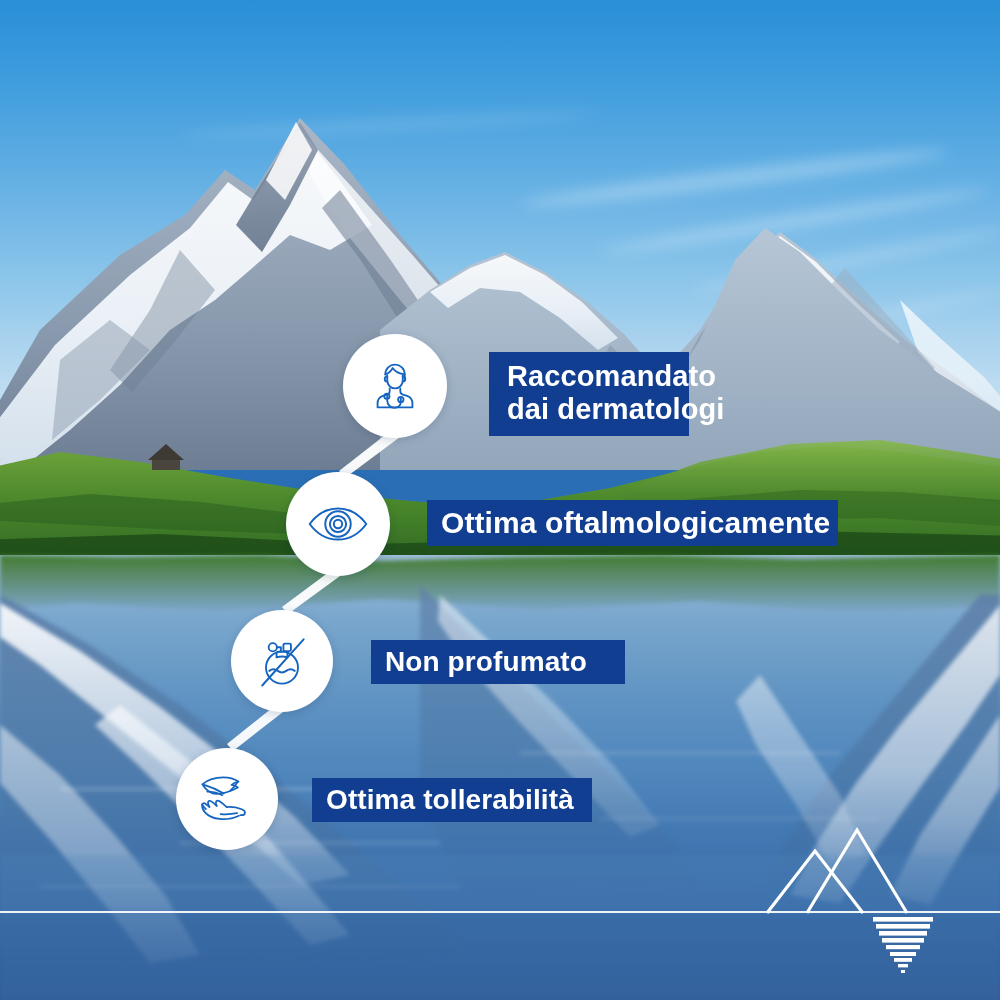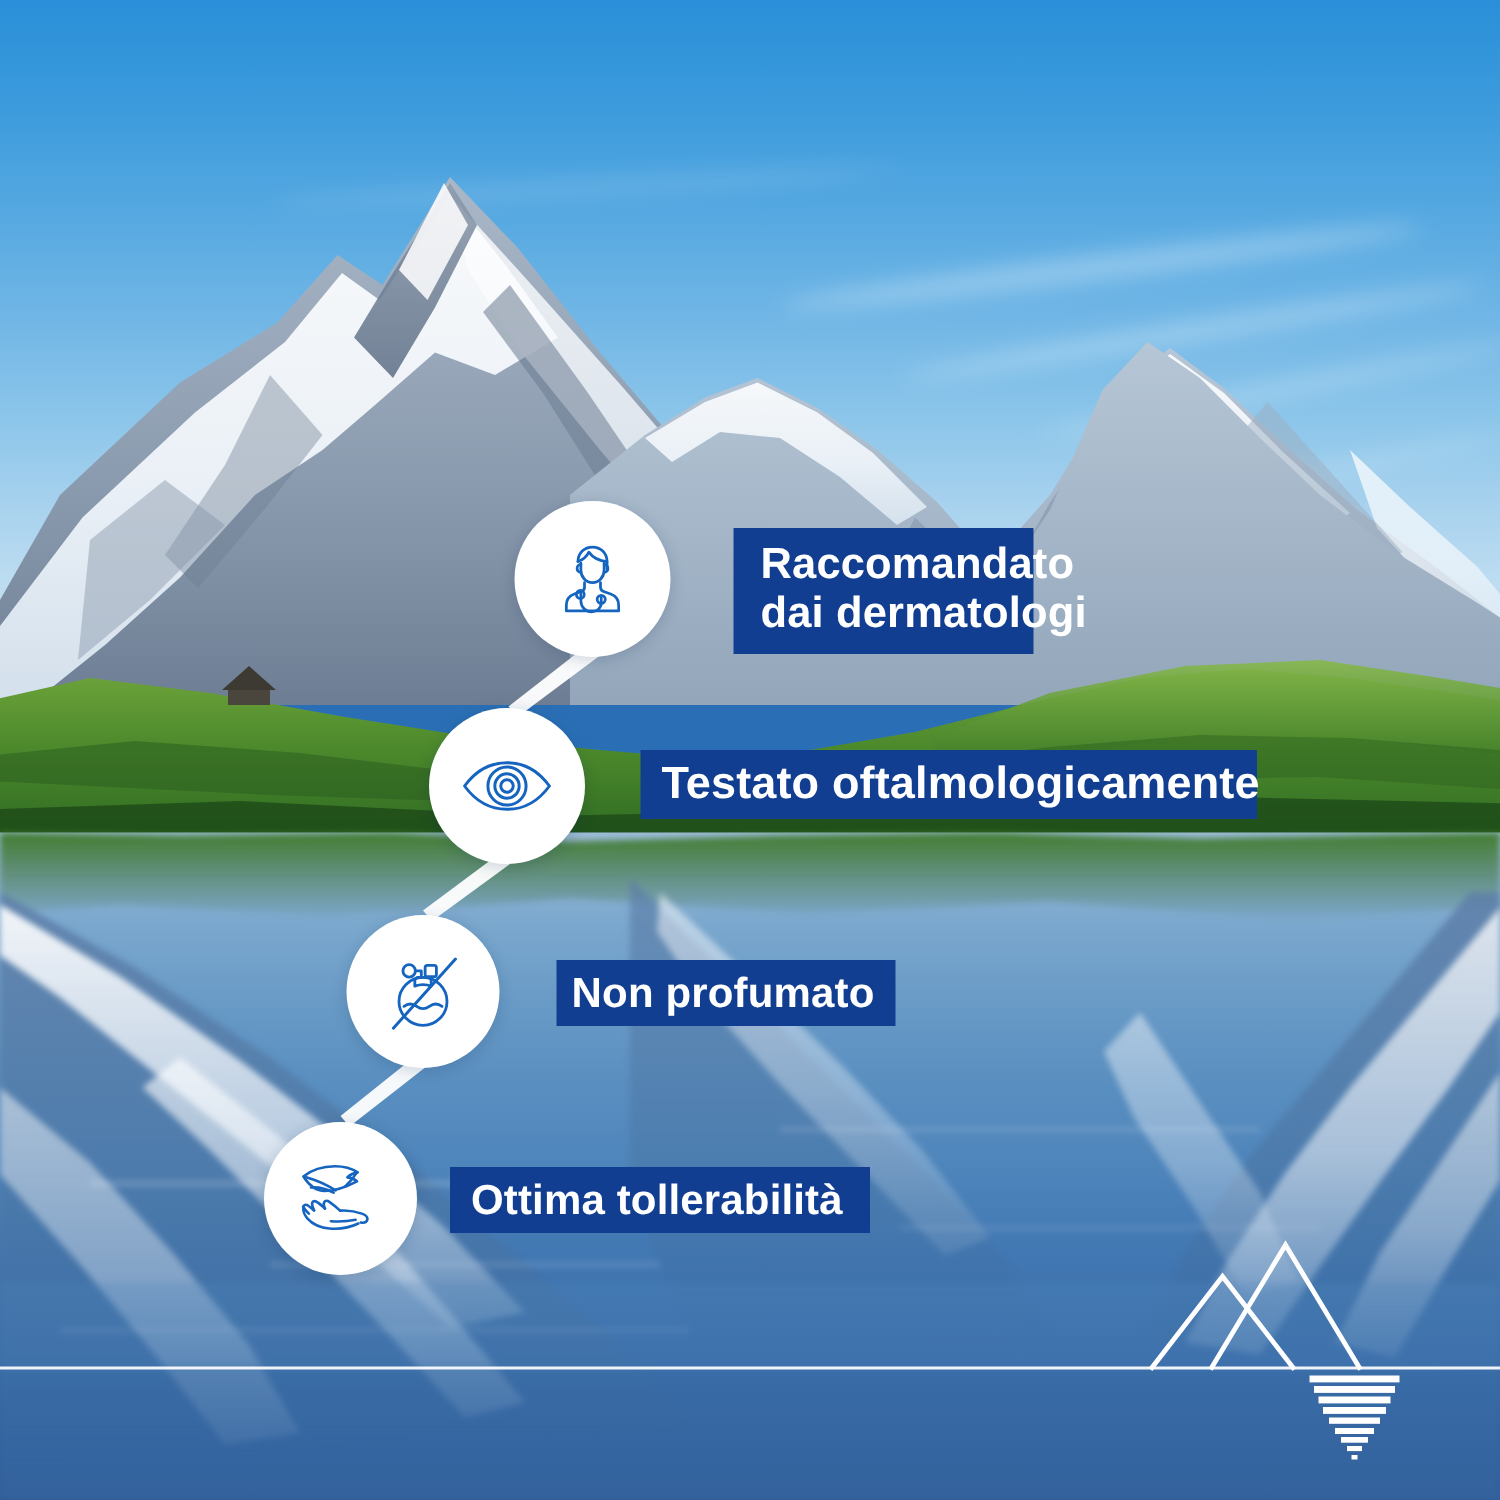--- a/index.html
+++ b/index.html
@@ -260,39 +260,39 @@
       <svg width="66" height="66" viewBox="0 0 70 70">
         <g fill="none" stroke="#1565C0" stroke-width="2.1" stroke-linecap="round" stroke-linejoin="round">
           <path d="M5 35c8-11 18-16.5 30-16.5S57 24 65 35c-8 11-18 16.5-30 16.5S13 46 5 35z"></path>
           <circle cx="35" cy="35" r="13.5"></circle>
           <circle cx="35" cy="35" r="8.6"></circle>
           <circle cx="35" cy="35" r="4.4"></circle>
         </g>
       </svg>
     </div>
     <div class="chip" style="left:427px;top:500px;width:411px;height:46px;font-size:30px;">
-      <span class="ln">Testato oftalmologicamente</span>
+      <span class="ln">Ottima oftalmologicamente</span>
     </div>
   </div>
 
   <div class="badge">
     <div class="bubble" style="left:231px;top:610px;width:102px;height:102px;">
       <svg width="64" height="64" viewBox="0 0 68 68">
         <g fill="none" stroke="#1565C0" stroke-width="2" stroke-linecap="round" stroke-linejoin="round">
           <circle cx="34" cy="41" r="17"></circle>
           <path d="M34 24h-3.4a2.4 2.4 0 0 0-2.4 2.4v3.8a17 17 0 0 1 11.6 0v-3.8A2.4 2.4 0 0 0 37.4 24H34z"></path>
           <rect x="35.5" y="15.5" width="8" height="8" rx="1.6"></rect>
           <circle cx="24.2" cy="19.4" r="4.4"></circle>
           <path d="M28.6 19.4h4.2v4.6"></path>
           <path d="M20.5 44.5c3-2.2 6-2.2 9 0s6 2.2 9 0 6-2.2 9 0"></path>
         </g>
         <line x1="13" y1="60" x2="57" y2="11" stroke="#1565C0" stroke-width="2.1" stroke-linecap="round"></line>
       </svg>
     </div>
-    <div class="chip" style="left:371px;top:640px;width:226px;height:44px;font-size:28px;justify-content:flex-end;">
+    <div class="chip" style="left:371px;top:640px;width:254px;height:44px;font-size:28px;">
       <span class="ln">Non profumato</span>
     </div>
   </div>
 
   <div class="badge">
     <div class="bubble" style="left:176px;top:748px;width:102px;height:102px;">
       <svg width="66" height="60" viewBox="0 0 72 64">
         <g fill="none" stroke="#1565C0" stroke-width="1.9" stroke-linecap="round" stroke-linejoin="round">
           <path d="M9 16c6-5 14-7.5 23-7.5 7 0 12 1.5 16.5 4.5-3 .5-5.5 1.8-7.5 3.6 2.6.2 5 1.2 7 2.9-8 4.2-16 7-23.5 7-6 0-10.8-3.2-15.5-10.5z"></path>
           <path d="M11 16.5c7 2 14 4.8 21.5 9.6"></path>
@@ -300,18 +300,18 @@
           <path d="M48 13c-2.6 4-5.4 7.4-8.6 10.2"></path>
           <path d="M13 43c-1.8-1.6-3.2-3.2-4.2-5 .6-1.4 1.8-1.9 3.2-1.1 1.6 1 3.2 2.3 4.8 3.8"></path>
           <path d="M16.8 40.7c-1-1.8-1.5-3.5-1.5-5 .2-1.5 1.3-2.2 2.8-1.5 2 1 4.2 2.8 6.6 5.2"></path>
           <path d="M24.7 39.4c-1-2-1.2-3.6-.5-4.8.8-1.2 2.2-1.2 3.7-.2 2.6 1.8 5.2 4 7.8 6.4"></path>
           <path d="M35.7 40.8c5.5-.4 11 .4 16.4 2.4 2.6 1 3.8 2.6 3.4 4.3-.4 1.7-2.2 2.4-4.8 2"></path>
           <path d="M9 38c-.4 3 .6 5.9 3 8.6 3.8 4.2 9.2 6.6 16 7.2 7.5.7 14.5-.5 21-3.6"></path>
           <path d="M29 48.5c6 .5 12 .2 18-1"></path>
         </g>
       </svg>
     </div>
-    <div class="chip" style="left:300px;top:778px;width:280px;height:44px;font-size:28px;">
+    <div class="chip" style="left:312px;top:778px;width:280px;height:44px;font-size:28px;">
       <span class="ln">Ottima tollerabilità</span>
     </div>
   </div>
 
 </div>
 
 </body></html>

